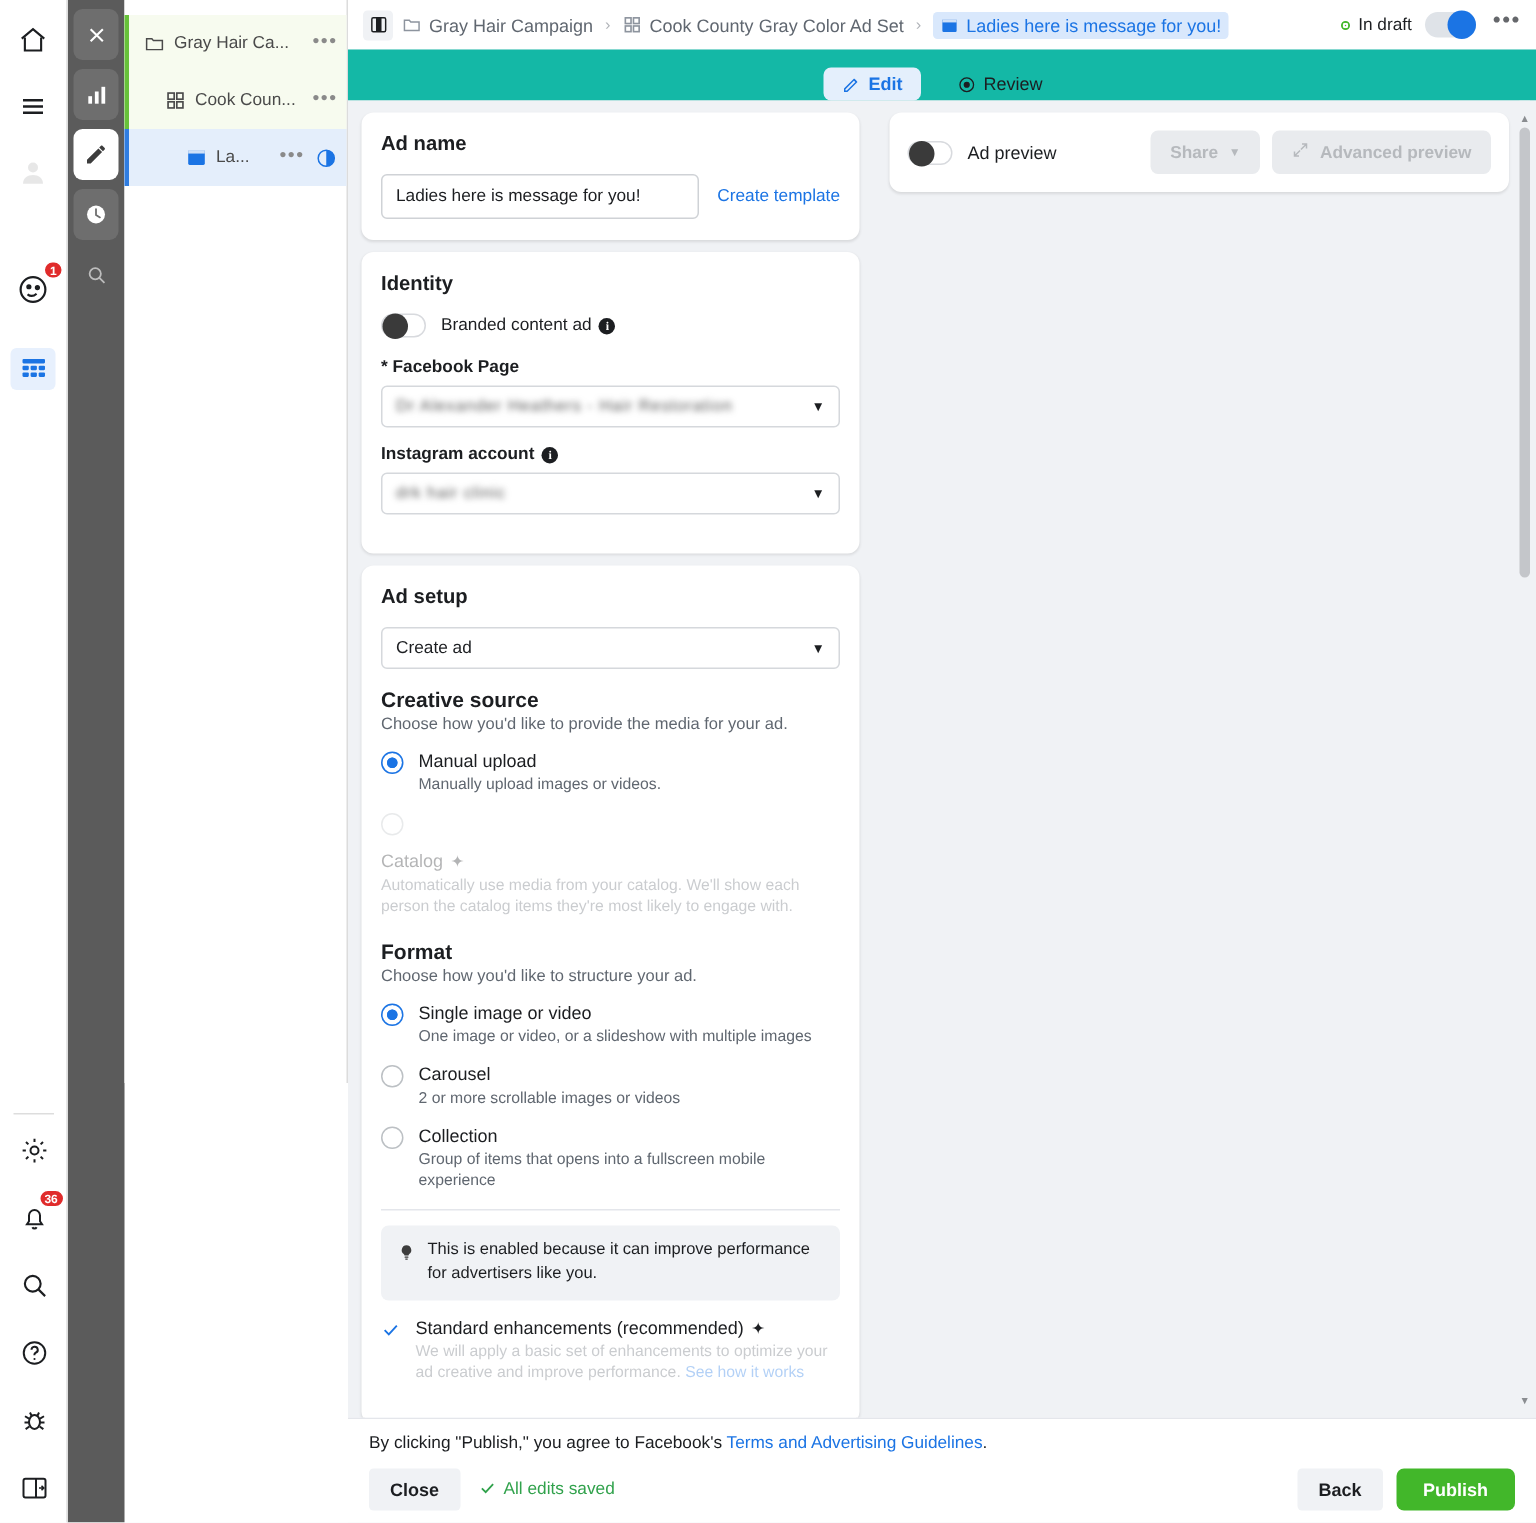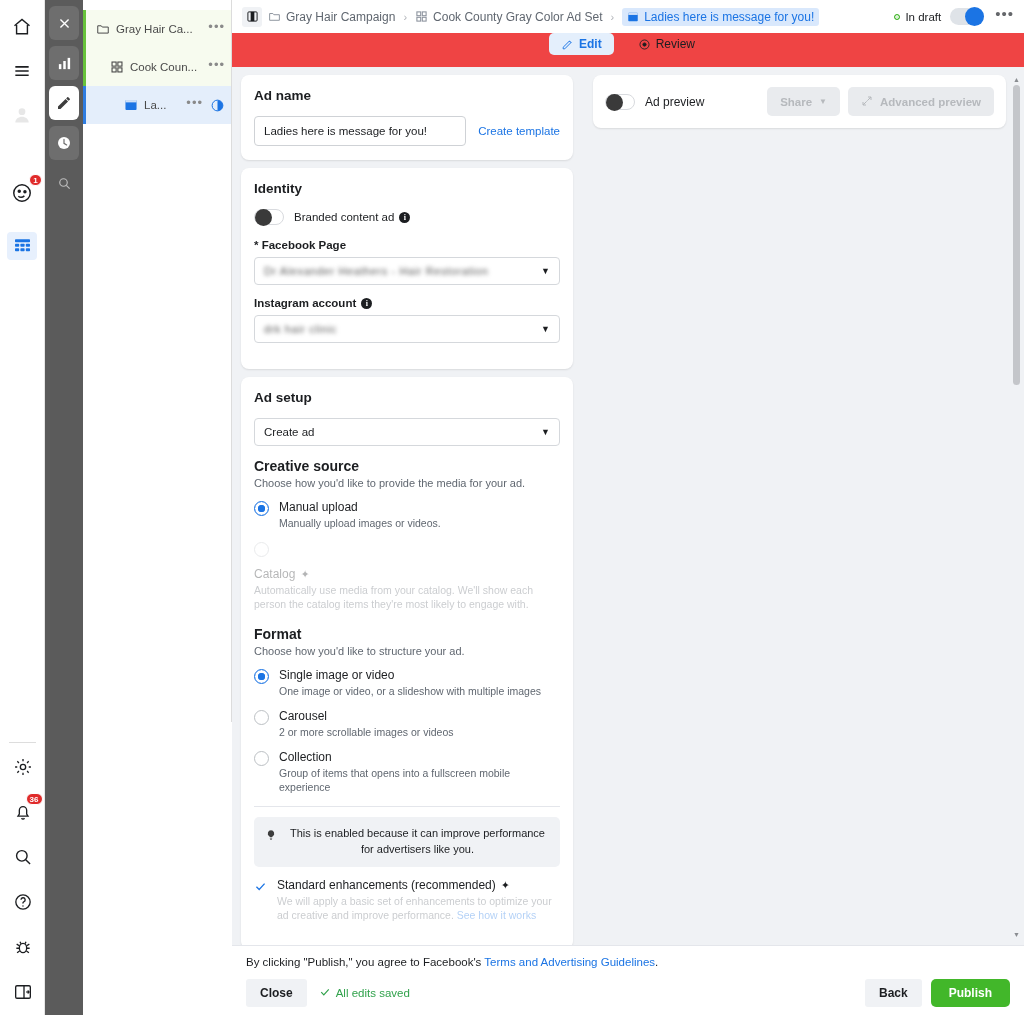--- a/index.html
+++ b/index.html
@@ -105,22 +105,22 @@
   .status { display: flex; align-items: center; gap: 5px; font-size: 11.5px; color: #1c1e21; }
   .status-dot { width: 6px; height: 6px; border-radius: 50%; background: #42b72a;
                 box-shadow: 0 0 0 1.5px #ffffff inset; border: 1px solid #42b72a; }
   .switch { width: 34px; height: 17px; border-radius: 10px; background: #dfe3e8; position: relative; }
   .switch .knob { position: absolute; right: 0px; top: -1px; width: 19px; height: 19px;
                   border-radius: 50%; background: #1b74e4; }
   .hdr-dots { color: #65676b; font-size: 15px; line-height: 8px; letter-spacing: 1px;
               padding: 0 2px 5px 2px; }
 
   
-  .tabrow { background: #ef4444; height: 34px; flex: 0 0 34px;
-            display: flex; align-items: flex-start; justify-content: center; gap: 12px; }
+  .tabrow { background: #14b8a6; height: 34px; flex: 0 0 34px;
+            display: flex; align-items: flex-end; justify-content: center; gap: 12px; }
   .tab { display: flex; align-items: center; gap: 5px; font-size: 12px;
          padding: 4px 12px; border-radius: 5px; color: #1c1e21; }
   .tab.sel { background: #e4effc; color: #1b74e4; font-weight: 700; }
   .tab .t-ico { display: flex; align-items: center; }
 
   
   .body { flex: 1 1 auto; position: relative; overflow: hidden; background: #f0f2f5; }
   .content { position: absolute; inset: 0; display: flex; gap: 20px; padding: 8px 18px 0 9px; }
   .colL { width: 332px; flex: 0 0 332px; position: relative; }
   .colR { flex: 1 1 auto; }
@@ -169,21 +169,21 @@
               0 0 0 4px #1b74e4 inset; }
   .radio.on:after { content:""; position:absolute; inset:3px; border-radius:50%; background:#1b74e4; }
   .radio.on { background:#fff; border:1px solid #1b74e4; }
   .opt-t { font-size: 12px; color: #1c1e21; display: flex; align-items: center; gap: 5px; }
   .opt-d { font-size: 10.5px; color: #606770; margin-top: 2px; line-height: 1.35; }
   .dim { opacity: .33; flex-direction: column; }
   .spark { color: #1c1e21; font-size: 11px; }
 
   .tipbox { background: #f0f2f5; border-radius: 5px; padding: 9px 10px; display: flex;
             gap: 8px; margin: 8px 0 11px; }
-  .tipbox .tt { font-size: 11px; color: #1c1e21; line-height: 1.45; text-align: center; }
+  .tipbox .tt { font-size: 11px; color: #1c1e21; line-height: 1.45; }
   .chk { width: 13px; height: 13px; flex: 0 0 13px; display: flex; align-items: center;
          justify-content: center; color: #1b74e4; margin-top: 2px; }
 
   .divider { height: 1px; background: #e4e6eb; margin: 12px 0 10px; }
 
   .adcreative-head { display: flex; align-items: center; }
   .adcreative-head .t { font-size: 13.5px; font-weight: 700; color: #1c1e21; }
   .adcreative-head .r { margin-left: auto; display: flex; align-items: center; gap: 6px;
                         font-size: 11.5px; color: #1c1e21; max-width: 150px;
                         white-space: nowrap; overflow: hidden; text-overflow: ellipsis; }

